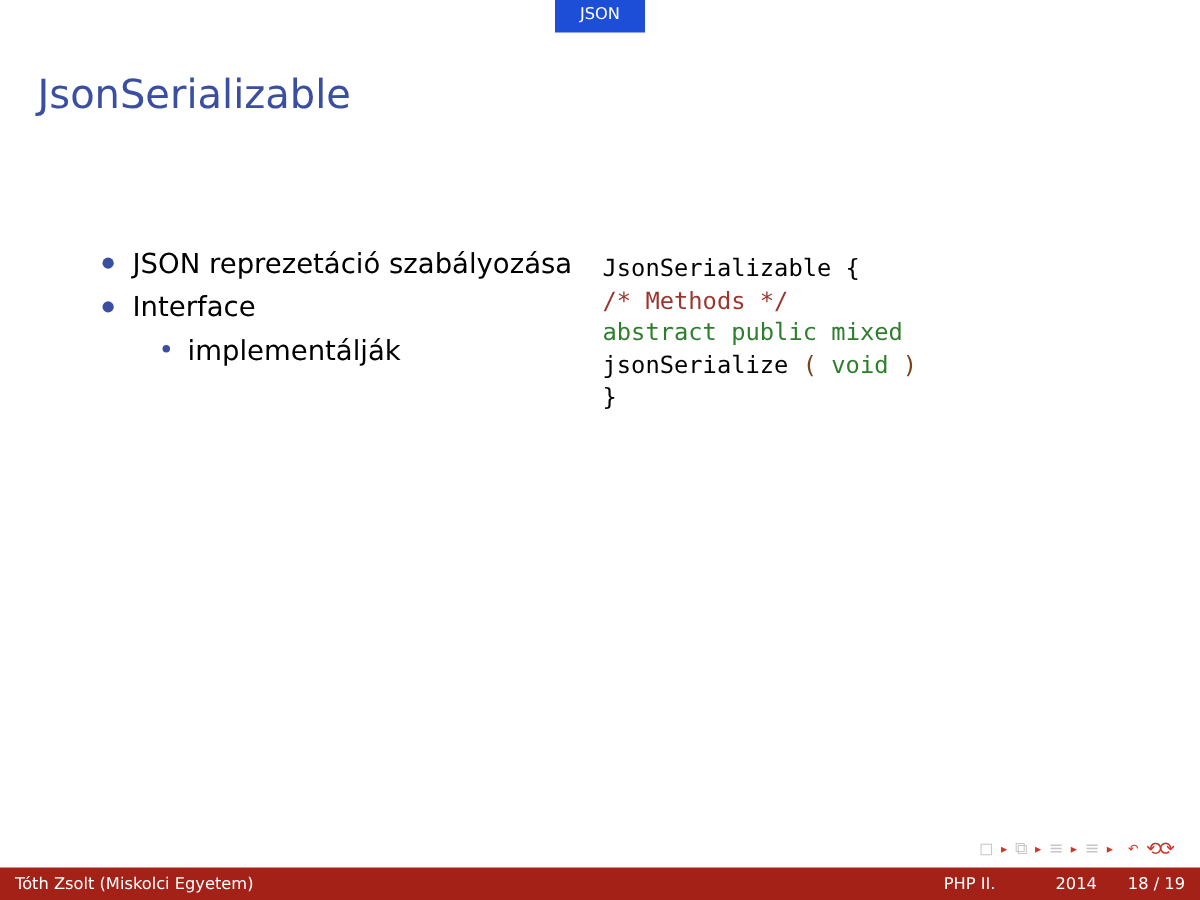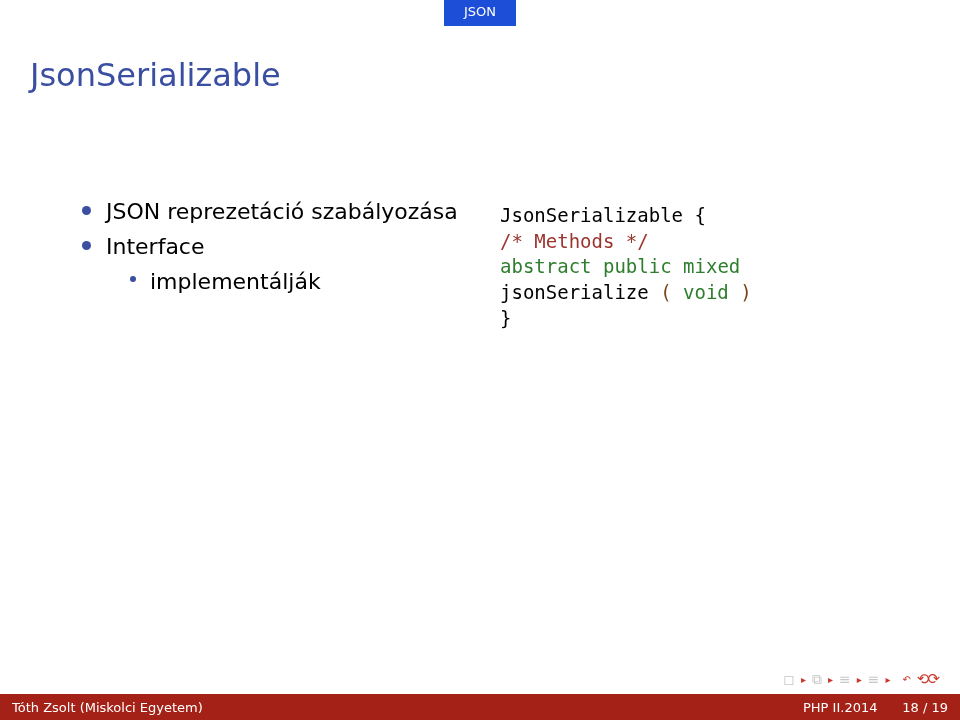--- a/index.html
+++ b/index.html
@@ -28,21 +28,21 @@
   }
   .title {
     color: #3a4ea2;
     font-size: 32px;
     font-weight: 400;
     margin-top: 30px;
     margin-bottom: 105px;
   }
   .columns {
     display: flex;
-    gap: 40px;
+    gap: 22px;
   }
   .col-left {
     width: 430px;
     padding-left: 52px;
   }
   .col-right {
     width: 430px;
     padding-top: 4px;
   }
   .bl1 {
@@ -128,20 +128,21 @@
     bottom: 0;
     left: 0;
     right: 0;
     height: 26px;
     background: #a32116;
     color: #ffffff;
     display: flex;
     align-items: center;
     font-size: 13px;
     padding: 0 12px;
+    gap: 48px;
   }
   .footer-left { flex: 0 0 auto; }
   .footer-center { flex: 1 1 auto; text-align: right; }
   .footer-right { flex: 0 0 auto; }
 </style>
 </head>
 <body>
 
 <div class="tab-bar">
   <div class="tab">JSON</div>

